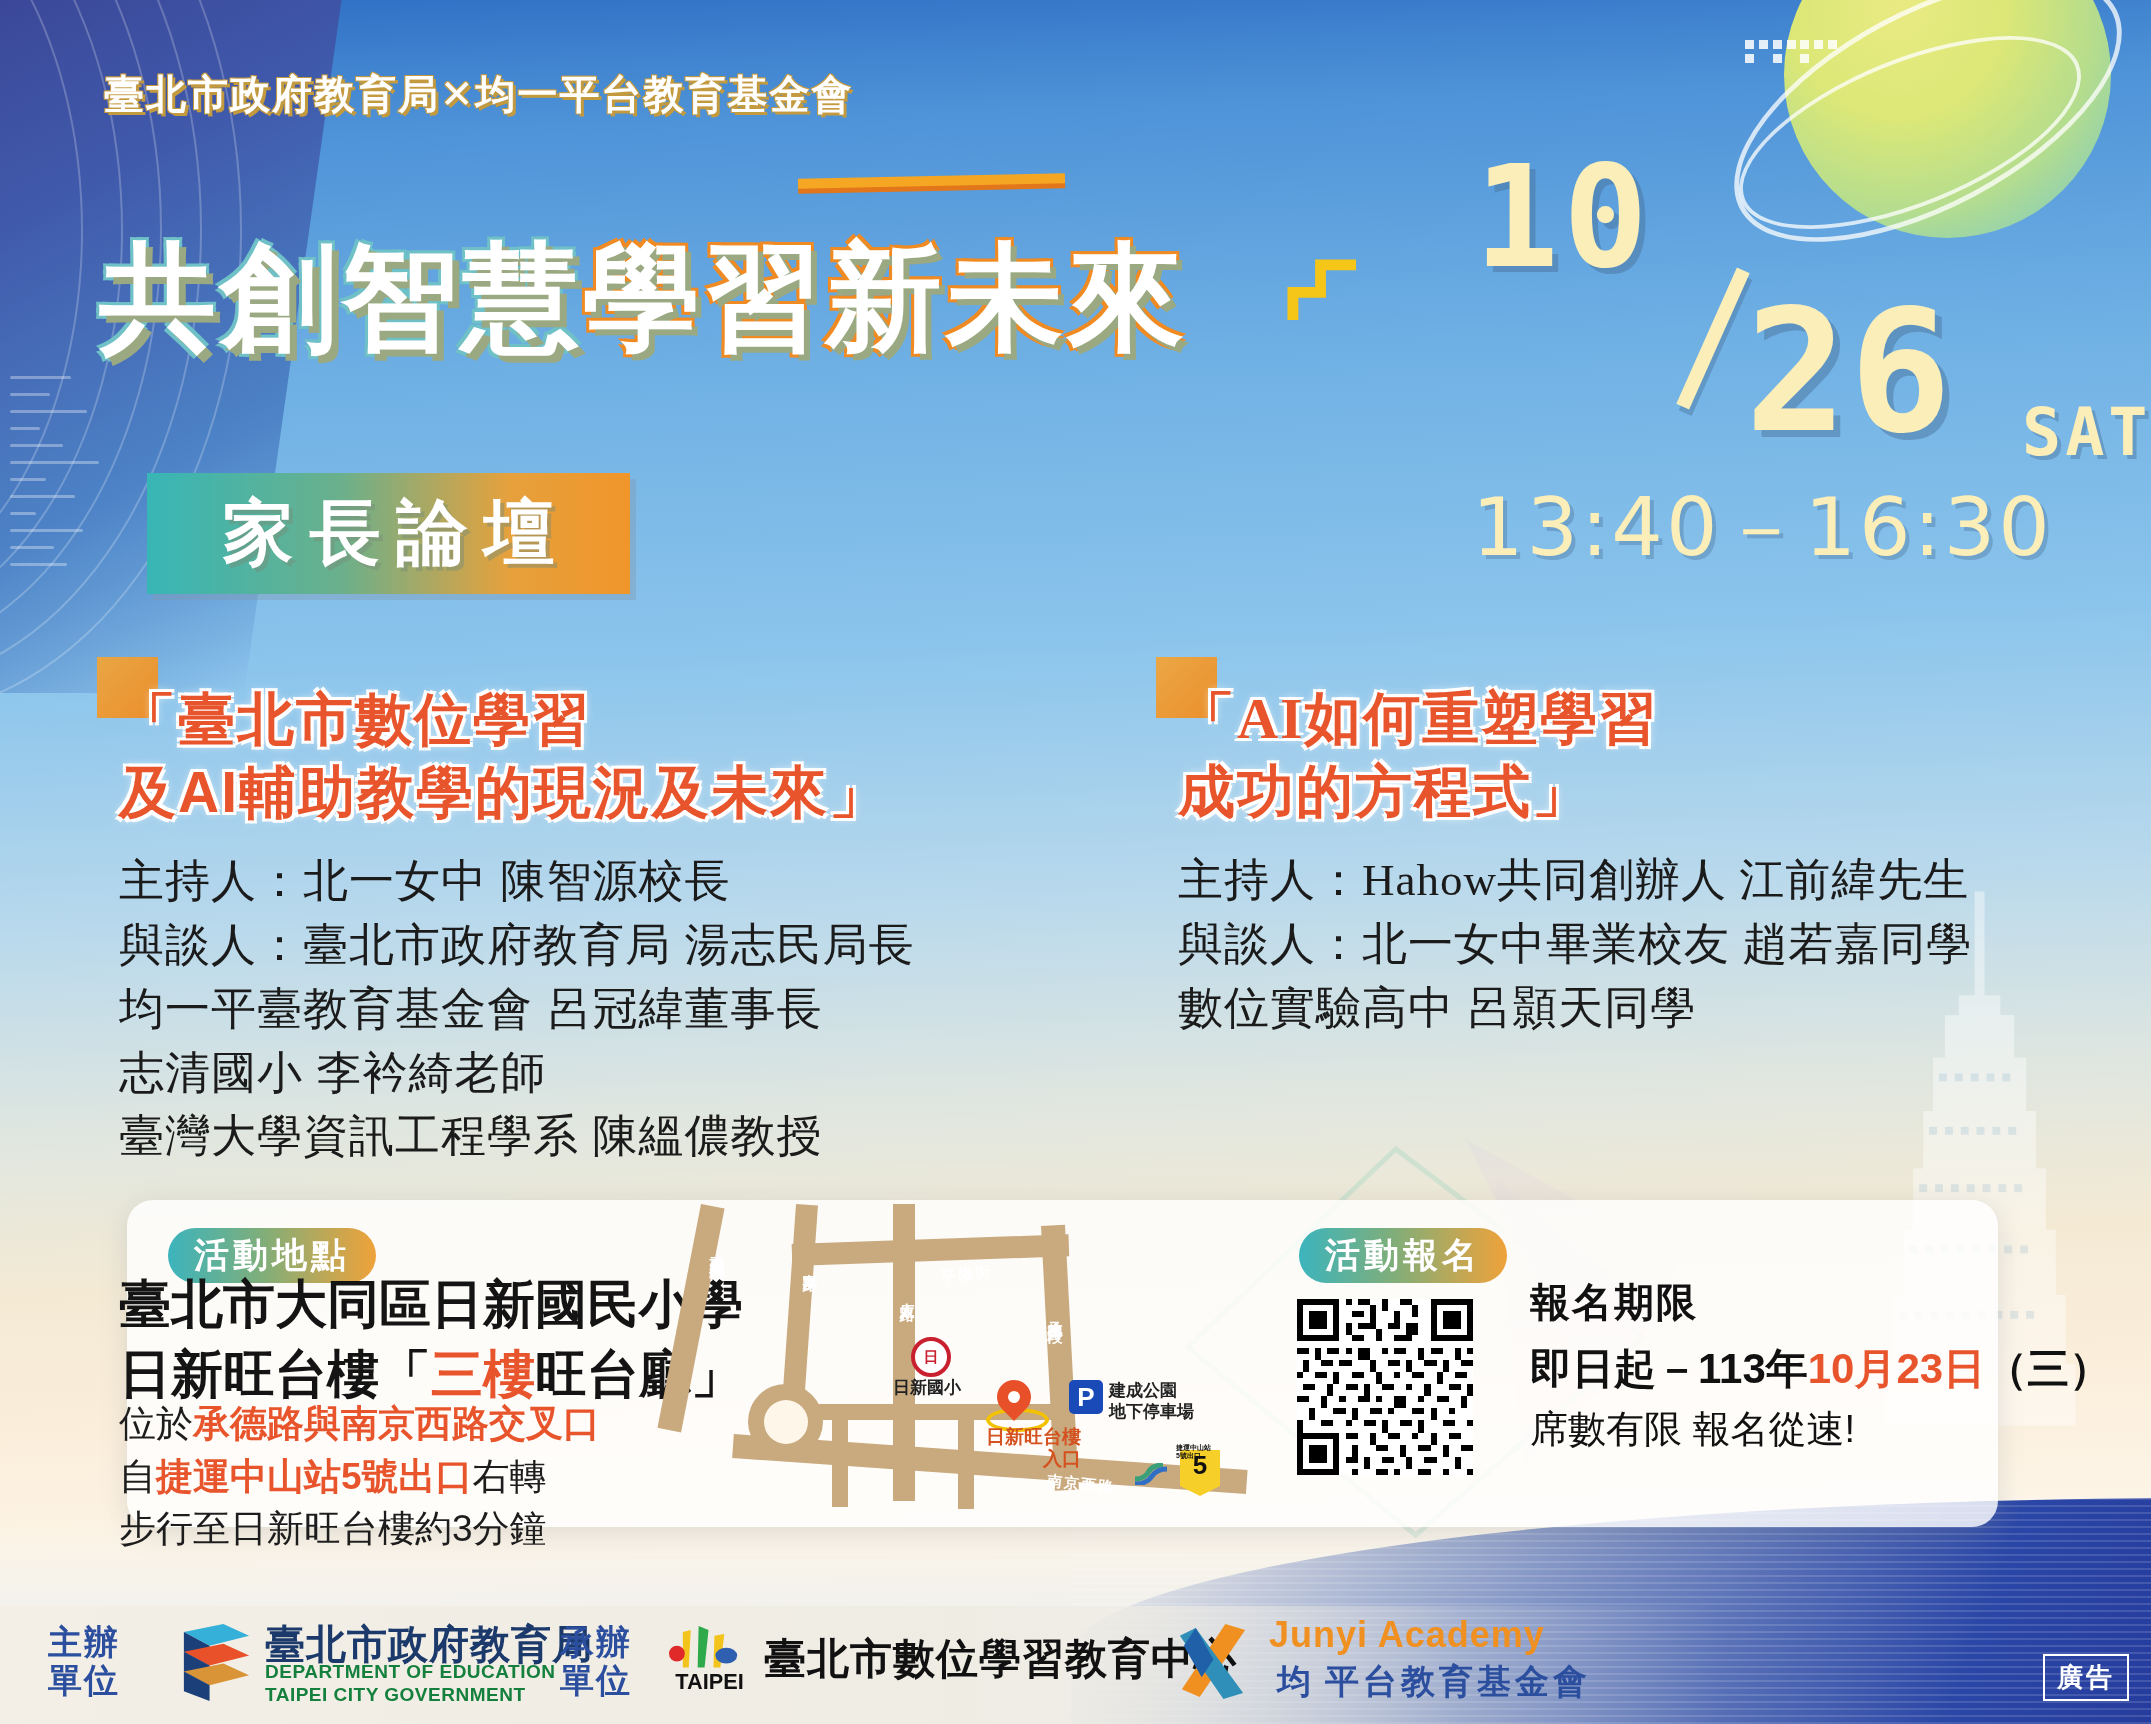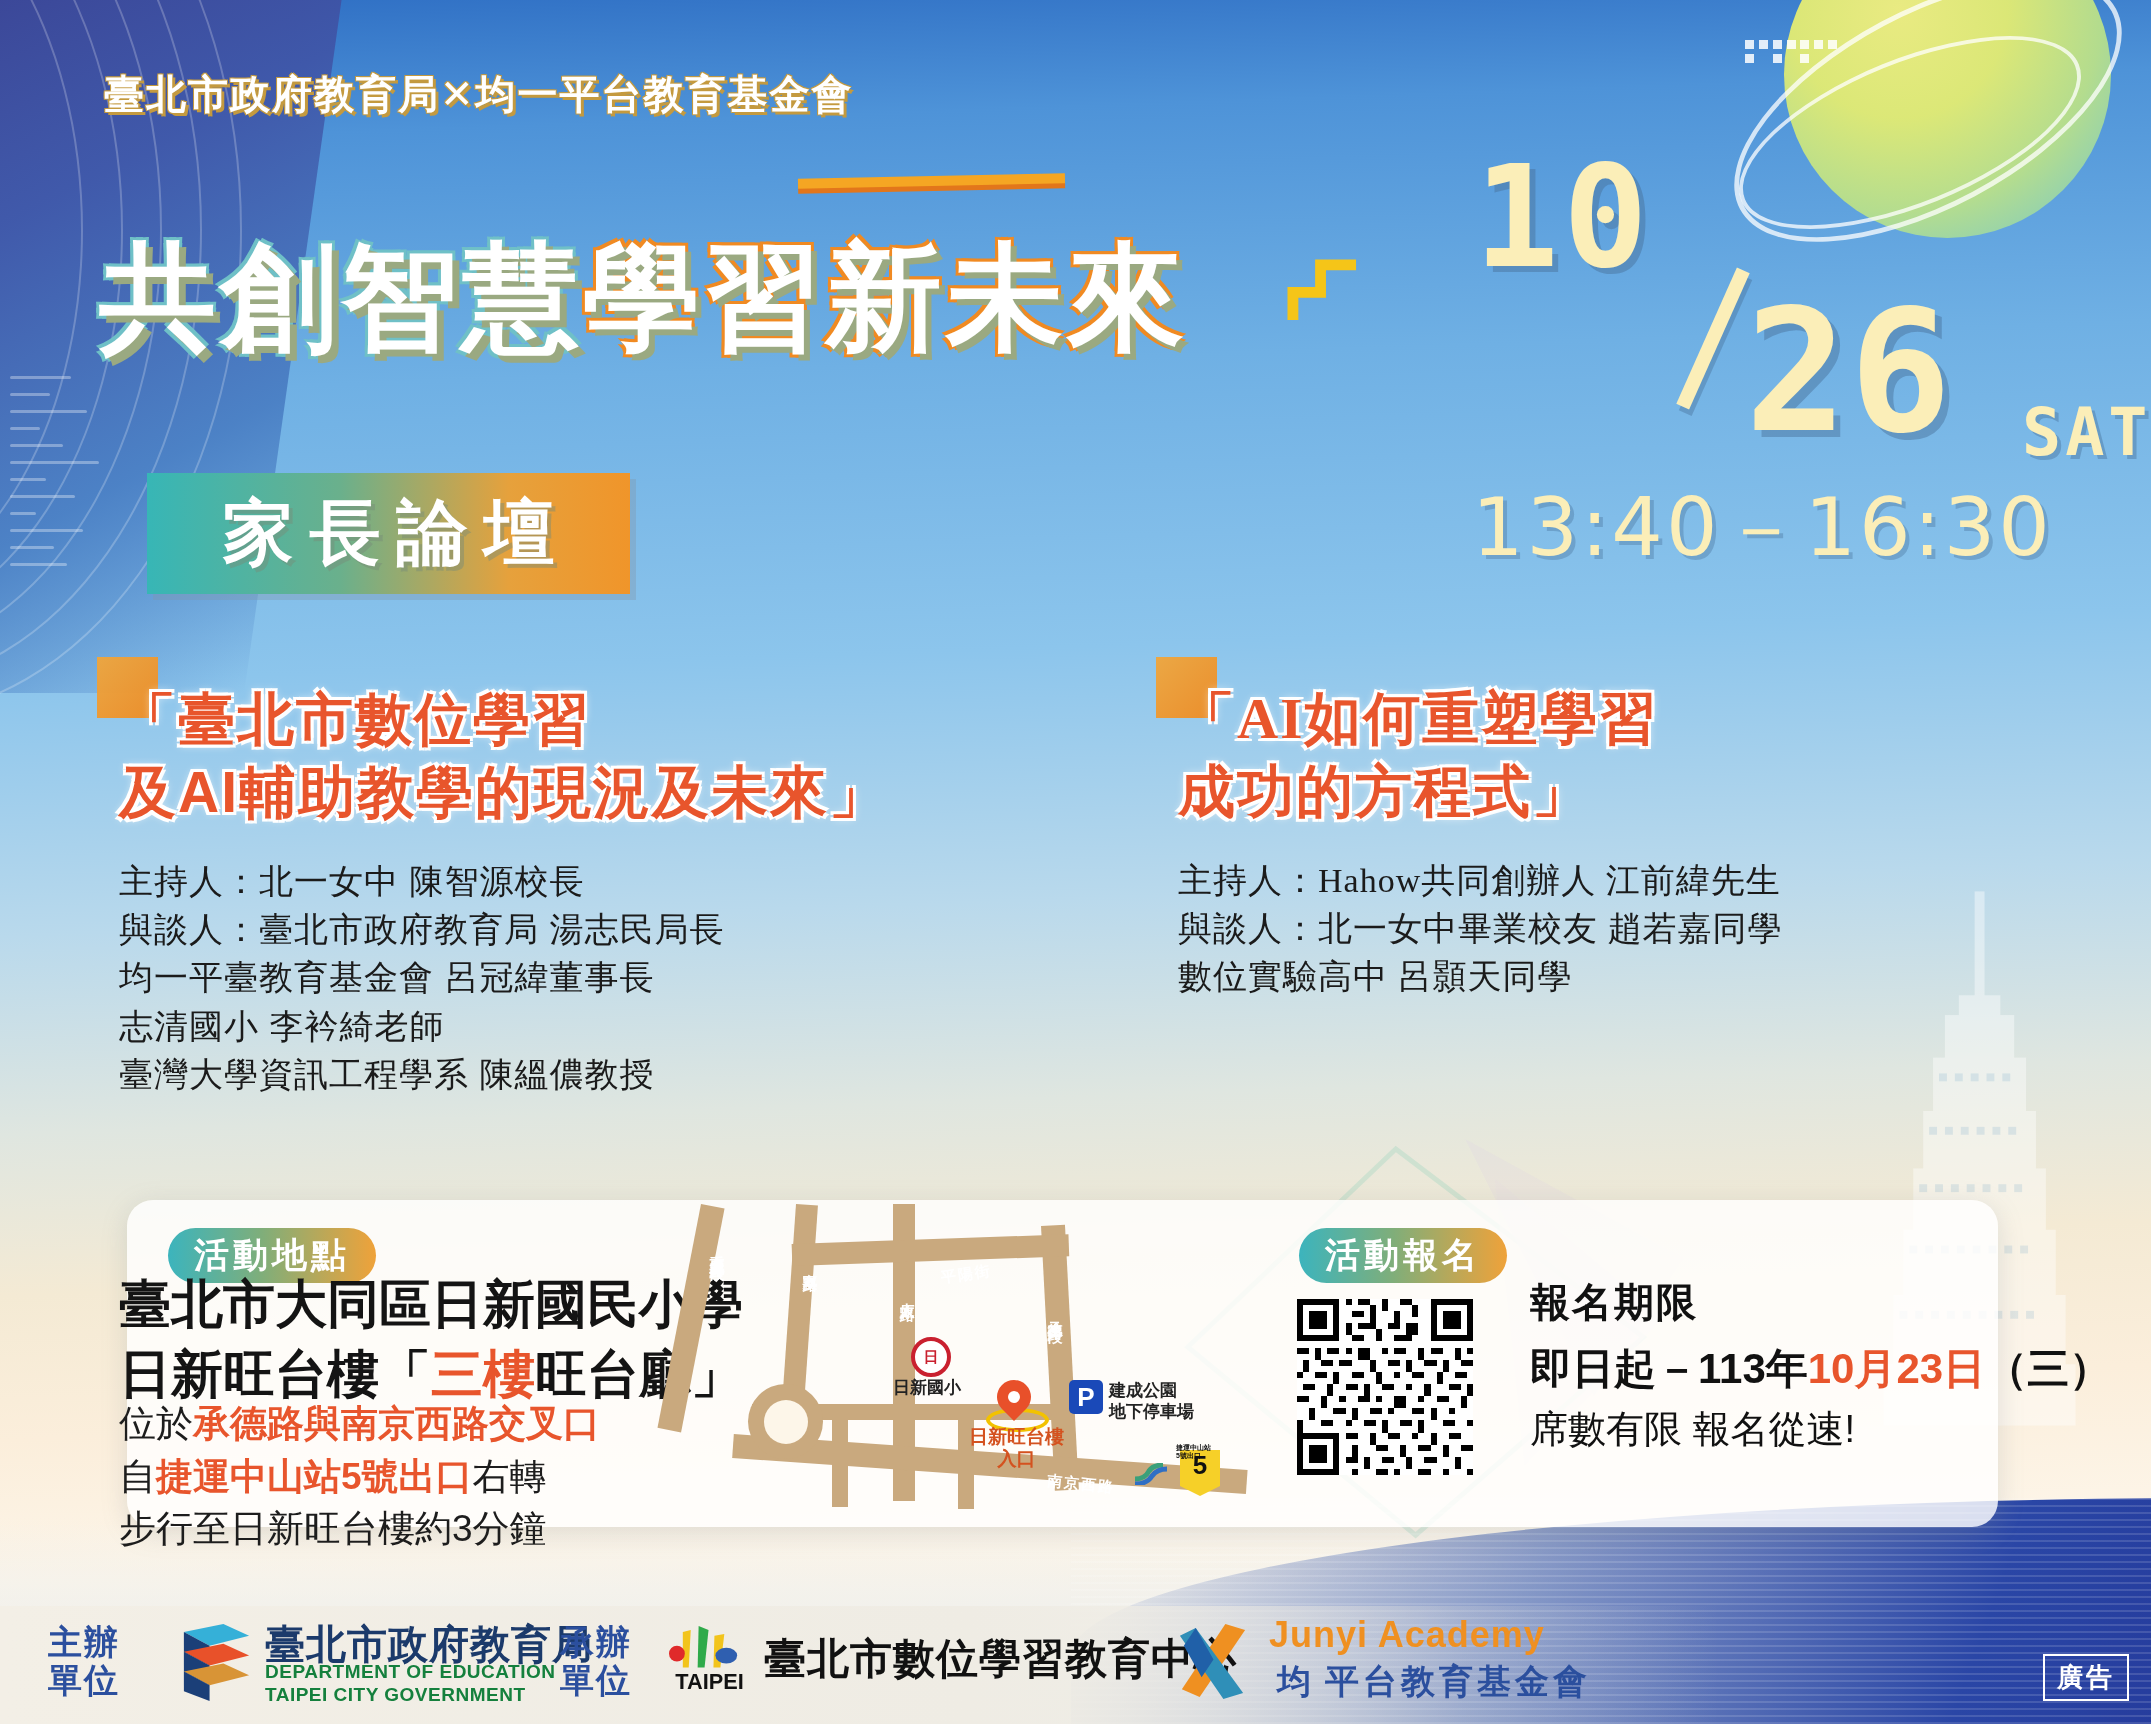--- a/index.html
+++ b/index.html
@@ -135,21 +135,21 @@
   .sq{
     position:absolute;left:-22px;top:-26px;width:61px;height:61px;
     background:linear-gradient(135deg,#f0a63c 0%,#ef8b22 100%);opacity:.95;
   }
   .s-title{
     position:relative;font-size:57px;font-weight:900;color:#e8552c;line-height:1.28;letter-spacing:2px;
     text-shadow:0 0 10px #fff,3px 3px 0 rgba(255,255,255,.95),-3px -3px 0 #fff,3px -3px 0 #fff,-3px 3px 0 #fff;
     white-space:pre-line;
   }
   .s-body{
-    margin-top:28px;font-size:34px;color:#1b1b1b;line-height:1.42;letter-spacing:1px;
+    margin-top:20px;font-size:45px;color:#1b1b1b;line-height:1.42;letter-spacing:1px;
     white-space:pre-line;font-weight:500;
   }
 
   
   .card{
     position:absolute;left:127px;top:1200px;width:1871px;height:327px;
     background:rgba(255,255,255,.82);border-radius:26px;
     box-shadow:0 6px 26px rgba(120,130,140,.22);
   }
   .pill{
@@ -167,21 +167,21 @@
     font-size:37px;color:#1d1d1d;line-height:1.42;
   }
   .venue-sub .hl{color:#e8552c;font-weight:600;}
 
   
   .map{position:absolute;left:693px;top:1210px;width:574px;height:297px;}
   .road{position:absolute;background:#c9a97e;}
   .map-lbl{position:absolute;color:#fff;font-size:15px;font-weight:700;letter-spacing:2px;}
   .map-lbl.v{writing-mode:vertical-rl;}
   .map-dark{position:absolute;color:#222;font-size:17px;font-weight:700;}
-  .map-orange{position:absolute;color:#d4521f;font-size:19px;font-weight:800;text-align:center;line-height:1.15;}
+  .map-orange{position:absolute;color:#d4521f;font-size:19px;font-weight:800;text-align:right;line-height:1.15;}
   .pmark{
     position:absolute;width:34px;height:34px;background:#1a49b8;border-radius:5px;
     color:#fff;font-weight:800;font-size:26px;display:flex;align-items:center;justify-content:center;
   }
   .pin{
     position:absolute;width:34px;height:34px;background:#e8502a;border-radius:50% 50% 50% 0;
     transform:rotate(-45deg);
   }
   .pin:after{content:"";position:absolute;left:11px;top:11px;width:12px;height:12px;background:#fff;border-radius:50%;}
   .pin-ring{position:absolute;width:55px;height:16px;border:4px solid #f2c200;border-radius:50%;}

